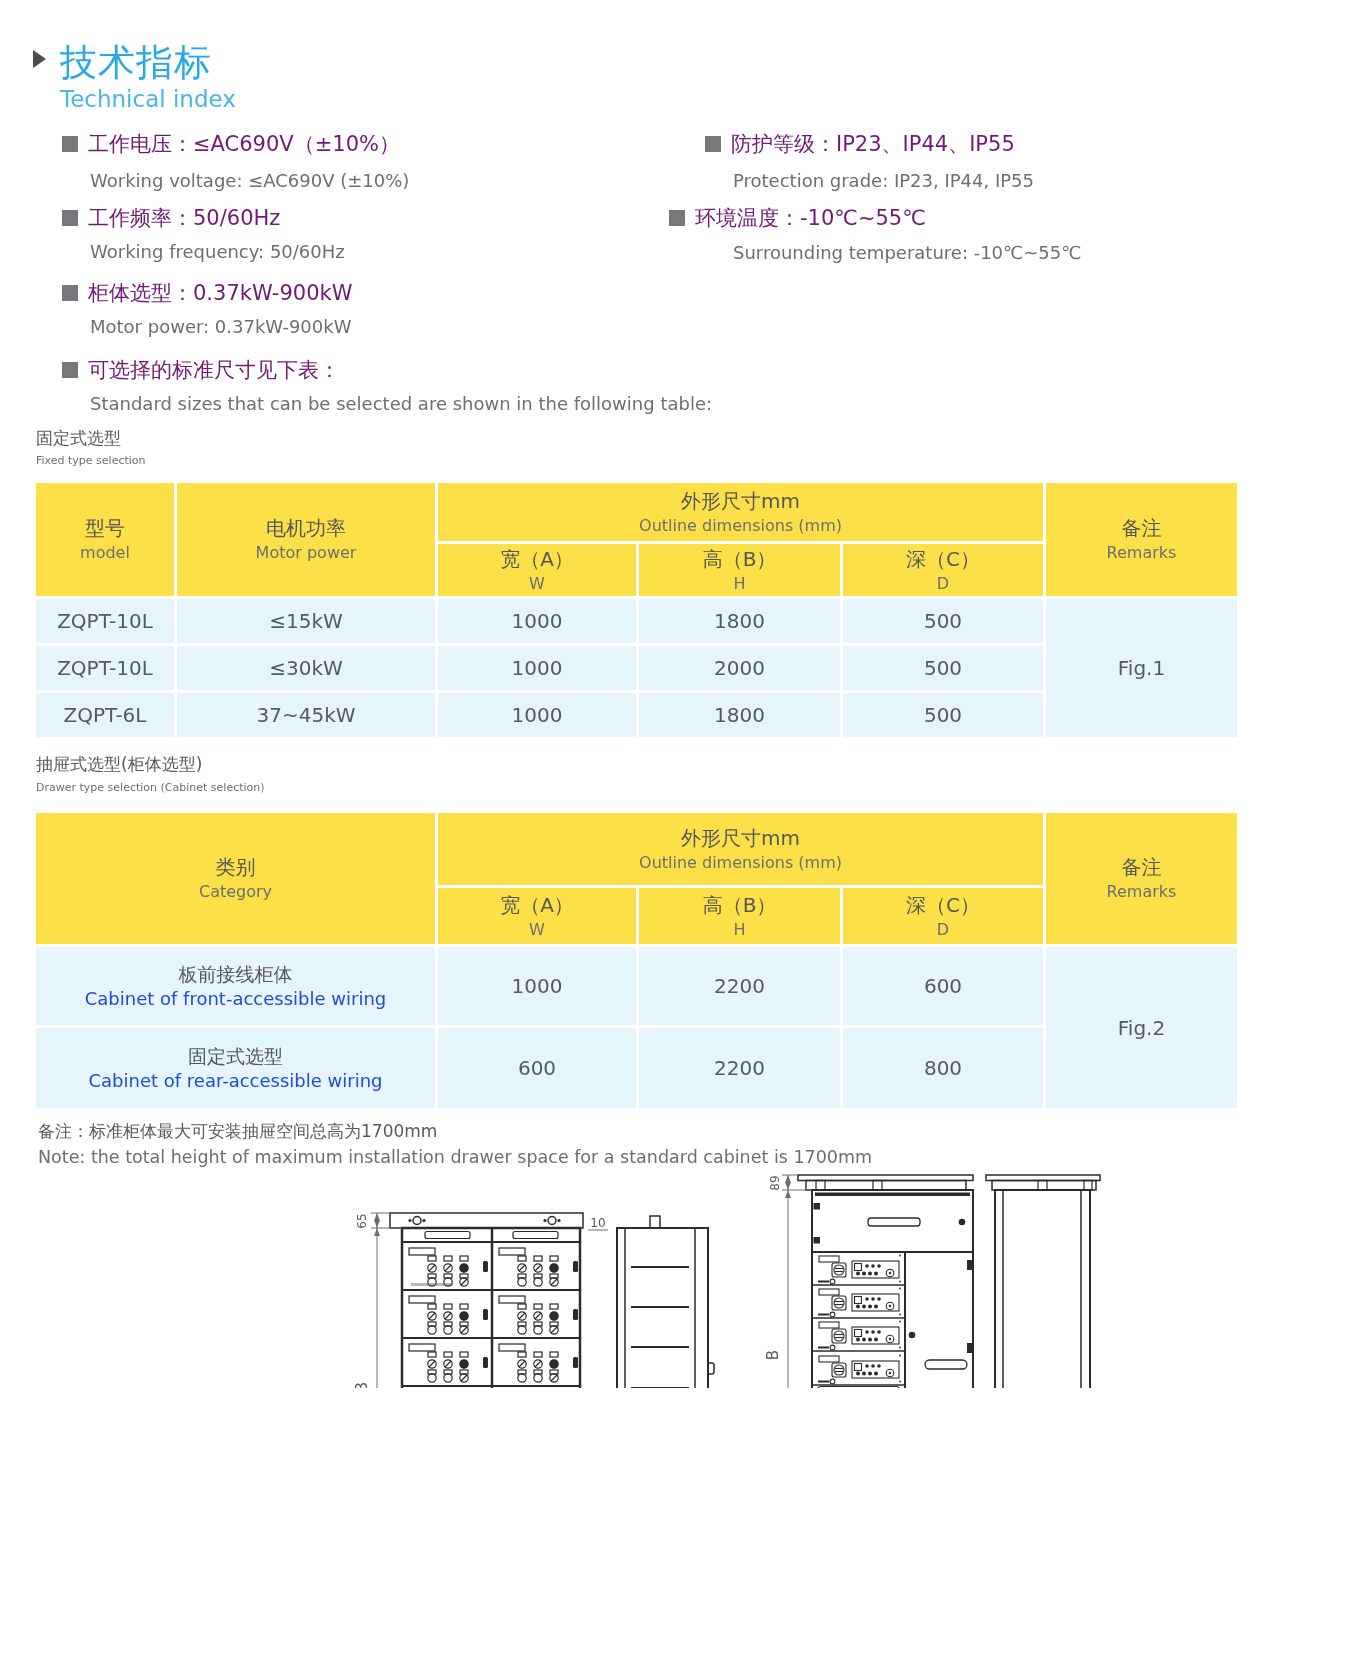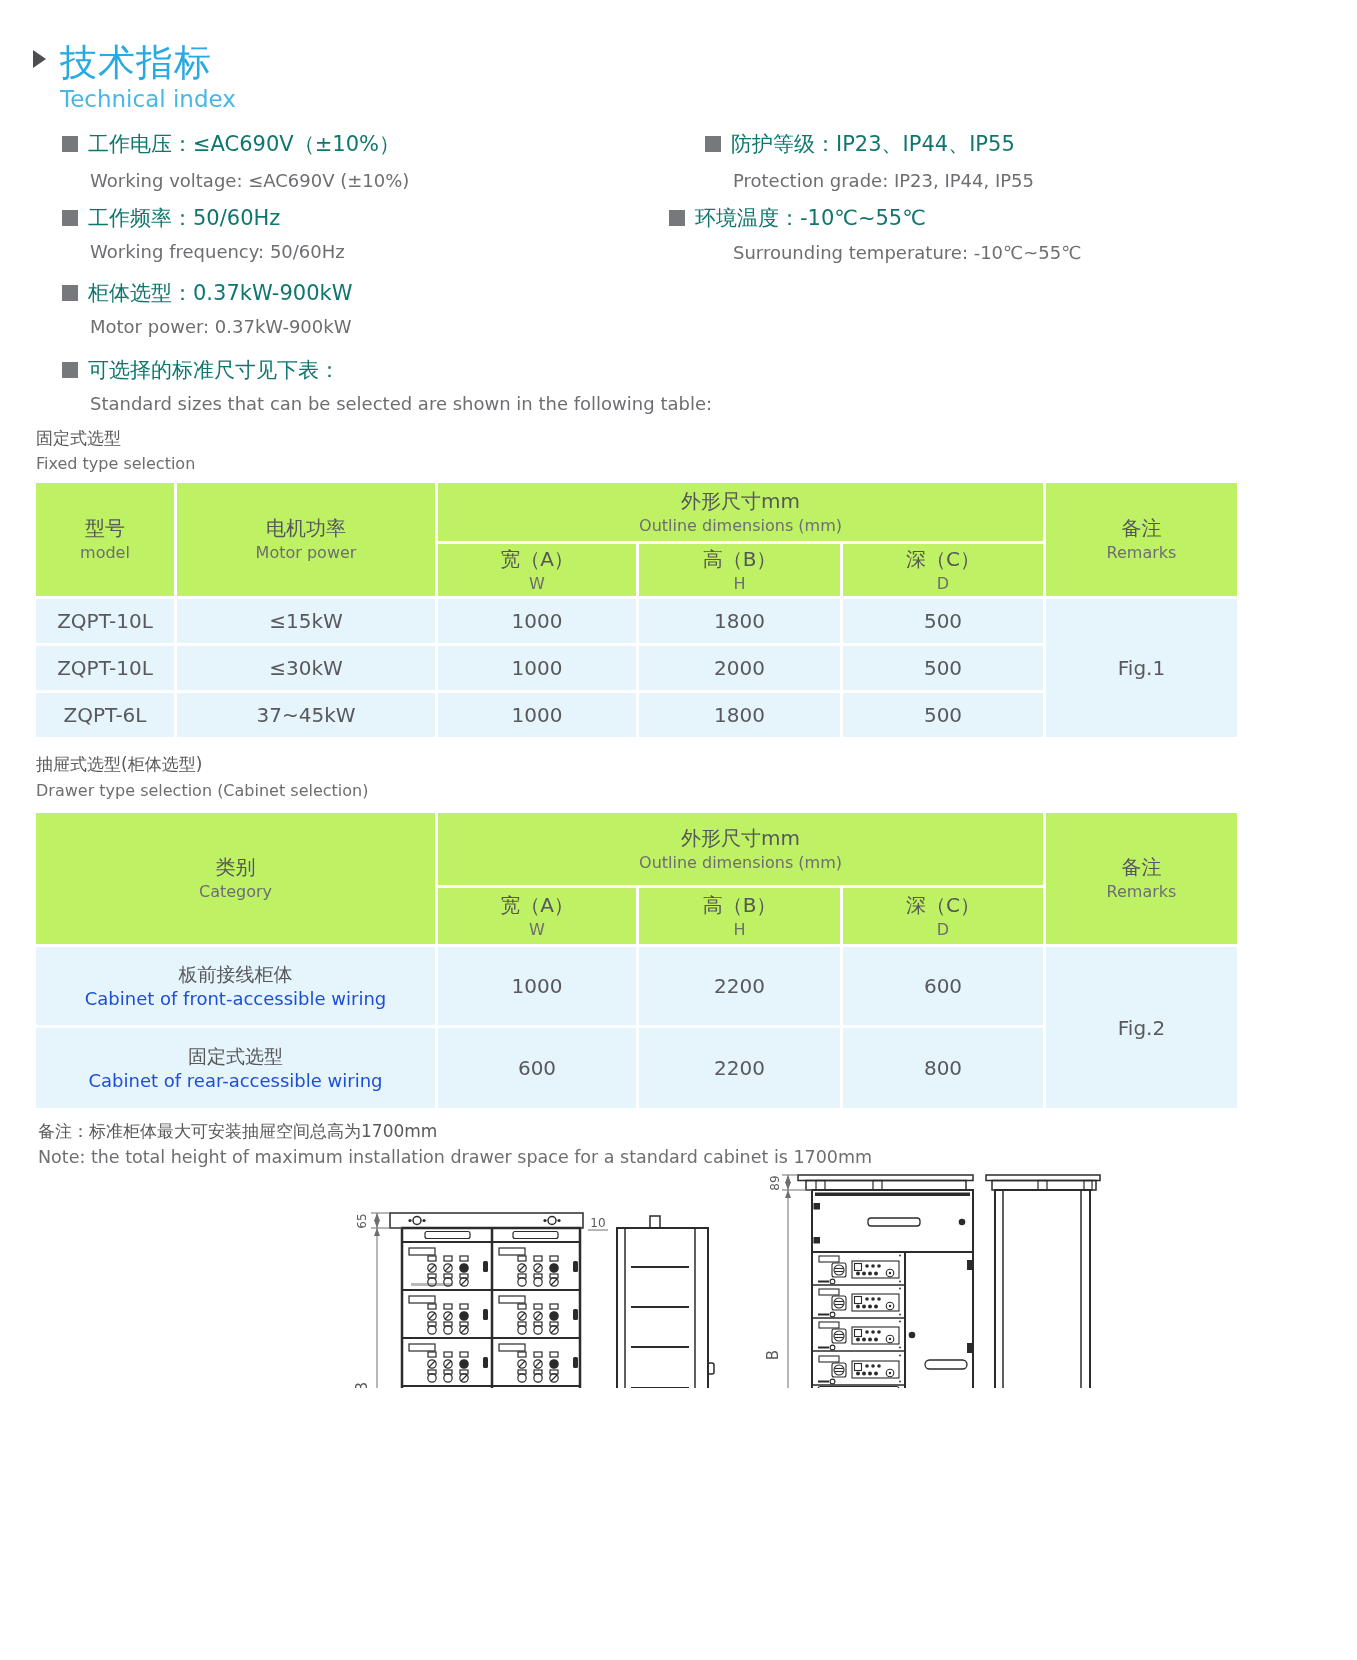--- a/index.html
+++ b/index.html
@@ -4,27 +4,27 @@
 <style>
   html,body{margin:0;padding:0;background:#fff}
   .page{position:relative;width:1357px;height:1388px;background:#ffffff;overflow:hidden;
         font-family:"DejaVu Sans","Liberation Sans",sans-serif;color:#58595b}
   .abs{position:absolute}
   .tri{position:absolute;width:0;height:0;border-left:13px solid #4d4d4f;
        border-top:9px solid transparent;border-bottom:9px solid transparent}
   .title-cn{font-size:37px;color:#29a9e1;letter-spacing:1px}
   .title-en{font-size:23px;color:#45b7e8}
   .sq{display:inline-block;width:16px;height:16px;background:#77787b;margin-right:10px;vertical-align:-1px}
-  .spec-cn{font-size:21px;color:#0f766e;white-space:nowrap}
+  .spec-cn{font-size:21px;color:#701a75;white-space:nowrap}
   .spec-en{font-size:18px;color:#6d6e71;white-space:nowrap}
   .sec-cn{font-size:17px;color:#58595b;text-underline-offset:3px}
-  .sec-en{font-size:16px;color:#6d6e71}
+  .sec-en{font-size:11px;color:#6d6e71}
   .tbl{position:absolute;display:grid;gap:3px}
   .cell{display:flex;flex-direction:column;align-items:center;justify-content:center;text-align:center}
-  .th{background:#bef264}
+  .th{background:#fde047}
   .td{background:#e6f4fc;font-size:20px;color:#58595b}
   .cn1{font-size:20px;color:#565759;line-height:1.25}
   .en1{font-size:16px;color:#6d6e71;line-height:1.25;margin-top:2px}
   .cat-cn{font-size:19px;color:#565759;line-height:1.3}
   .cat-en{font-size:18px;color:#1d4ed8;line-height:1.3}
   .note-cn{font-size:17px;color:#58595b;white-space:nowrap}
   .note-en{font-size:17.5px;color:#6d6e71;white-space:nowrap}
   svg text{font-family:"DejaVu Sans","Liberation Sans",sans-serif}
 </style>
 </head>

